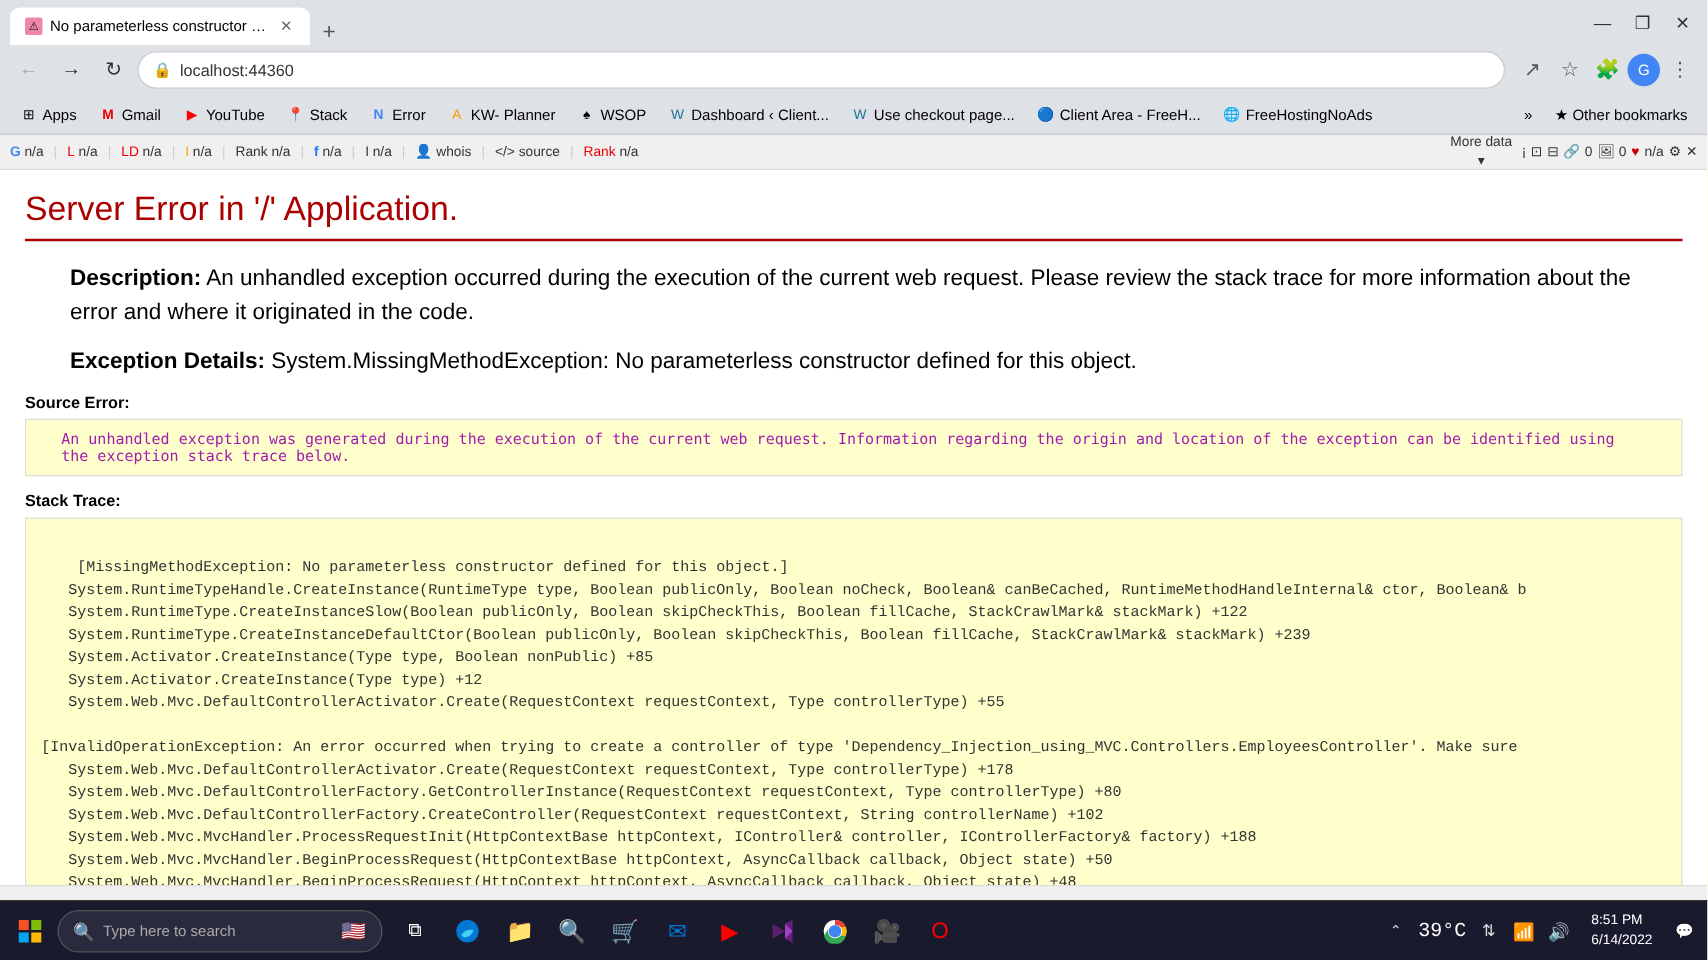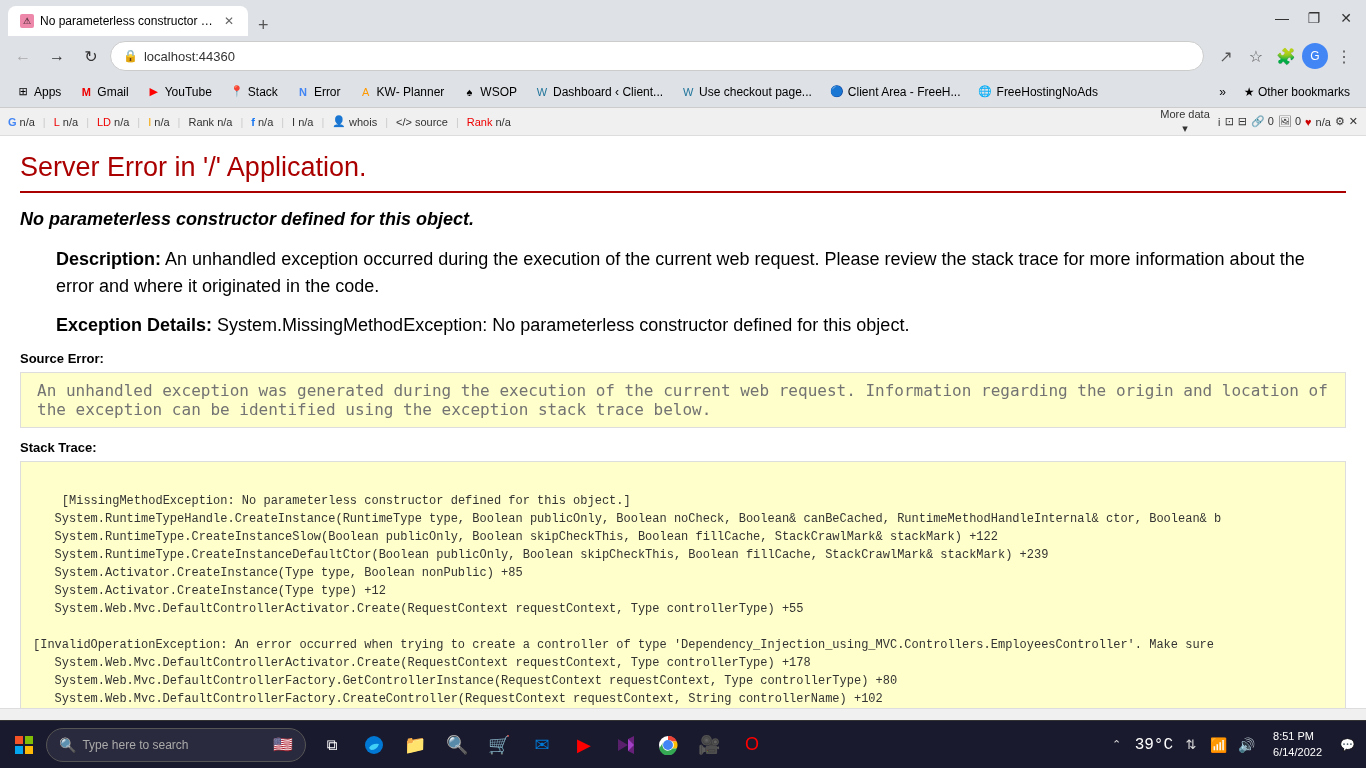--- a/index.html
+++ b/index.html
@@ -124,24 +124,24 @@
       font-style: italic;
       font-weight: bold;
       margin-bottom: 16px;
     }
     .description-section { margin-bottom: 12px; font-size: 18px; line-height: 1.5; padding-left: 36px; }
     .description-section strong { font-weight: bold; }
     .source-error-label { font-weight: bold; font-size: 13px; margin-bottom: 6px; }
     .source-error-box {
       background: #ffffcc;
       border: 1px solid #ddd;
-      padding: 8px 16px;
-      font-size: 16px;
+      padding: 8px 28px;
+      font-size: 12px;
       font-family: monospace;
-      color: #737373;
+      color: #a21caf;
       margin-bottom: 12px;
     }
     .stack-trace-label { font-weight: bold; font-size: 13px; margin-bottom: 6px; }
     .stack-trace-box {
       background: #ffffcc;
       border: 1px solid #ddd;
       padding: 12px;
       font-size: 12px;
       font-family: 'Courier New', monospace;
       color: #333;
@@ -344,21 +344,20 @@
     <span style="font-size:11px;">🖼 0</span>
     <span style="cursor:pointer;color:#c00;">♥</span>
     <span>n/a</span>
     <span style="cursor:pointer;">⚙</span>
     <span style="cursor:pointer;">✕</span>
   </div>
 </div>
 
 <div class="page-content">
   <h1 class="error-title">Server Error in '/' Application.</h1>
-  <p class="error-subtitle">No parameterless constructor defined for this object.</p>
   <div class="description-section">
     <strong>Description:</strong>
     <span>An unhandled exception occurred during the execution of the current web request. Please review the stack trace for more information about the error and where it originated in the code.</span>
   </div>
   <div class="description-section">
     <strong>Exception Details:</strong>
     <span>System.MissingMethodException: No parameterless constructor defined for this object.</span>
   </div>
   <div class="source-error-label">Source Error:</div>
   <div class="source-error-box">

